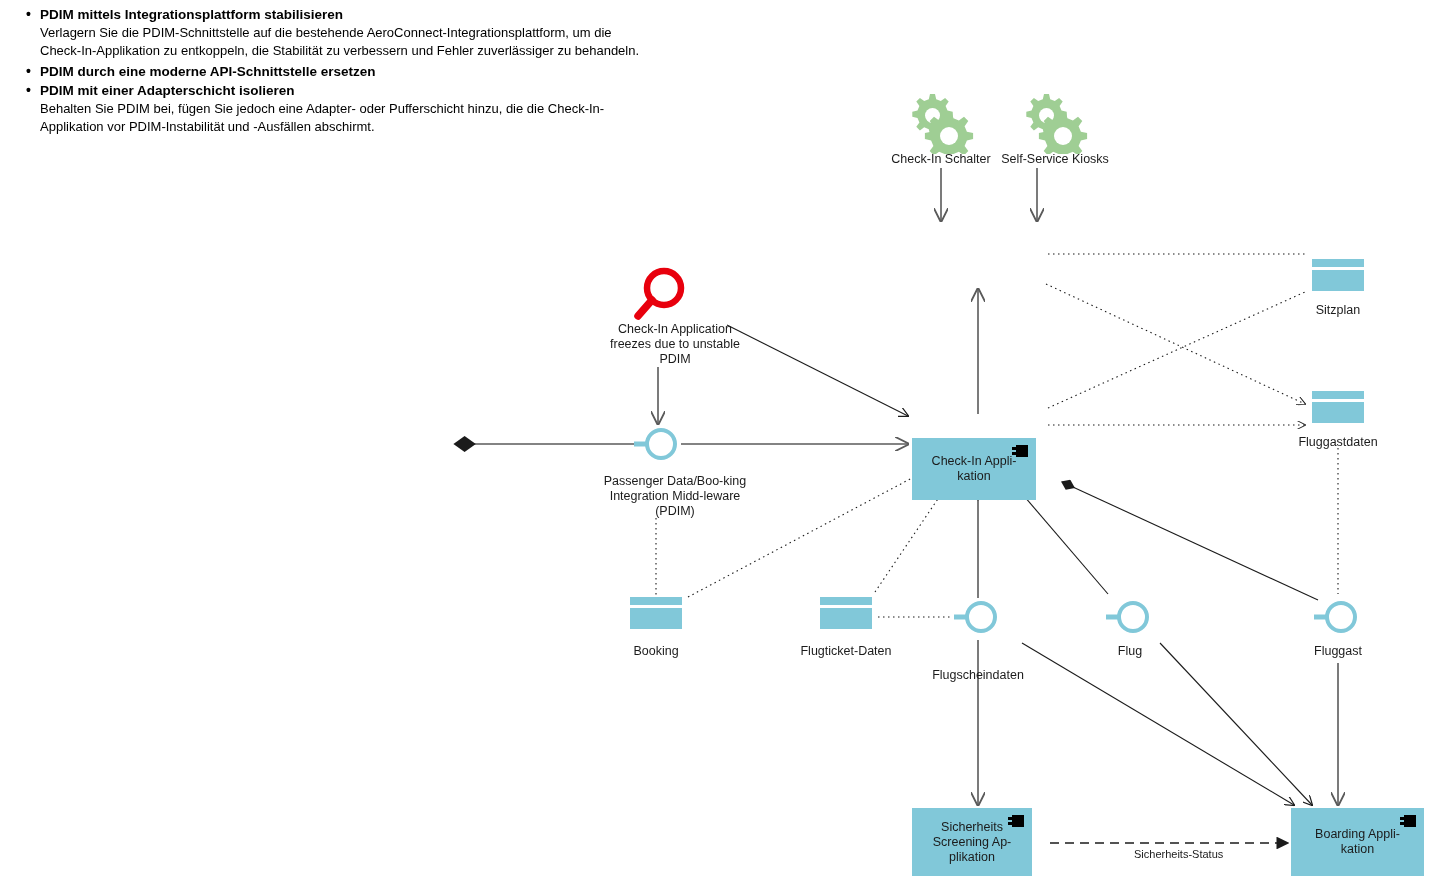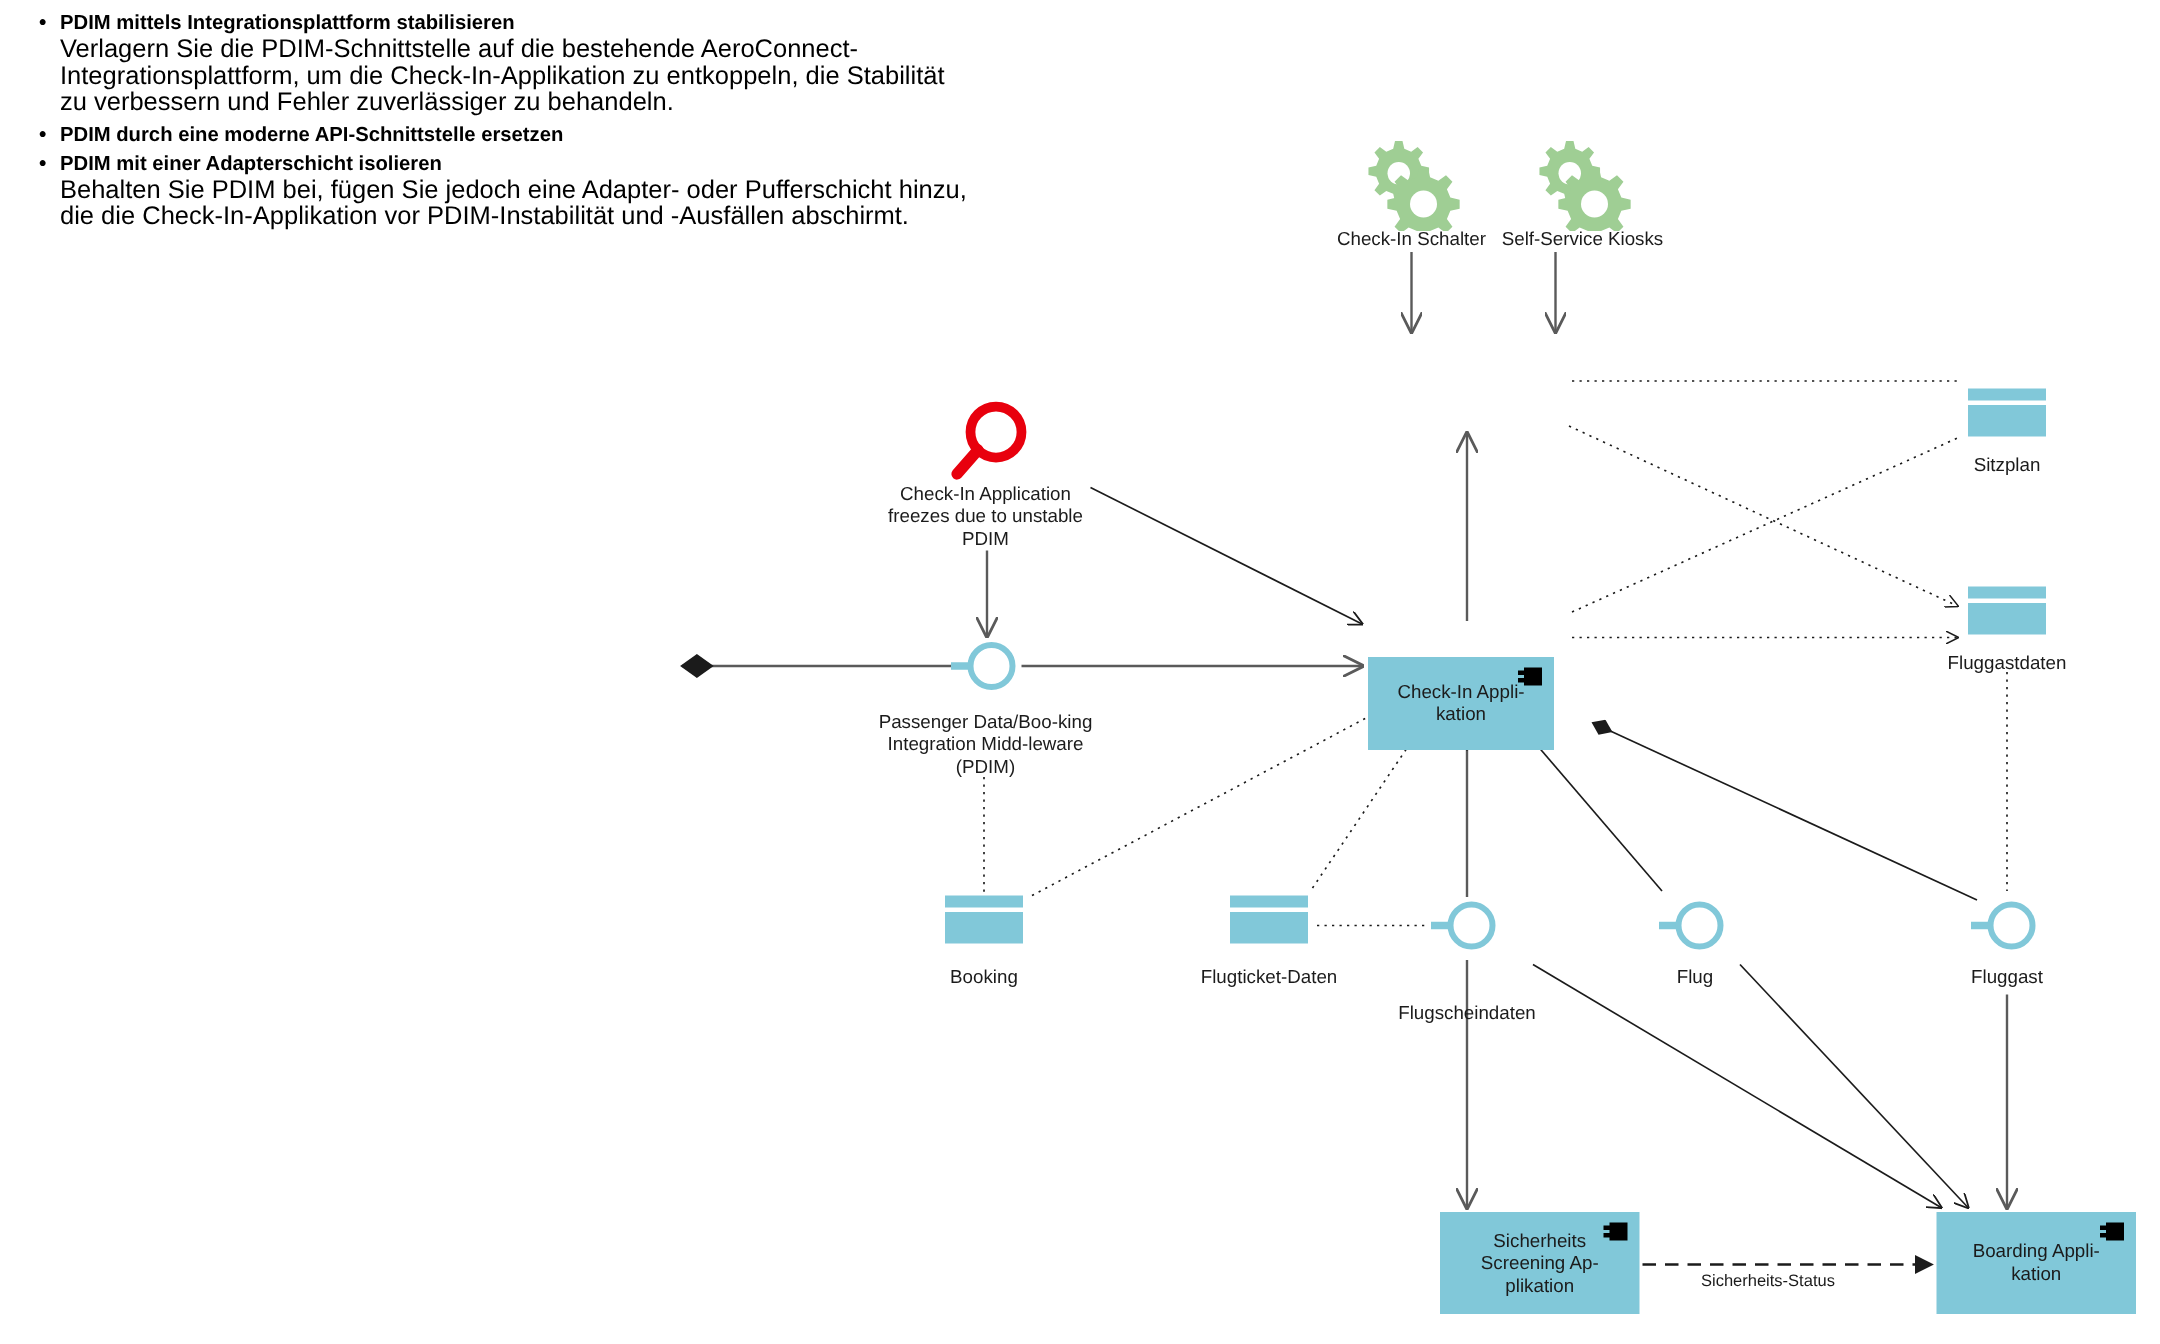--- a/index.html
+++ b/index.html
@@ -32,21 +32,21 @@
     padding-left: 20px;
   }
   .rec-title .bullet {
     position: absolute;
     left: 6px;
     top: 0;
     font-size: 14px;
     line-height: 17px;
   }
   .rec-body {
-    font-size: 17px;
+    font-size: 13px;
     line-height: 17.5px;
     padding-left: 20px;
     margin-top: 1px;
     margin-bottom: 4px;
   }
 
   
   #diagram {
     position: absolute;
     left: 0;
@@ -132,21 +132,21 @@
     background: #81C8D9;
   }
   .node-label {
     position: absolute;
     text-align: center;
     font-size: 12.5px;
     line-height: 15px;
     color: #1b1b1b;
     white-space: nowrap;
   }
-  .node-label.wrap { white-space: normal; }
+  .node-label.wrap { white-space: normal; margin-left: 18px; }
 
   
   .lollipop { position: absolute; }
 
   
   .gear-icon { position: absolute; }
 
   
   .issue-icon { position: absolute; }
 
@@ -347,21 +347,21 @@
   <div class="node-label" style="left:1050px; top:644px; width:160px;">Flug</div>
 
   <div class="lollipop" style="left:1314px; top:598px;">
     <svg width="48" height="38" viewBox="0 0 48 38">
       <line x1="0" y1="19" x2="14" y2="19" stroke="#81C8D9" stroke-width="5"></line>
       <circle cx="27" cy="19" r="14" fill="none" stroke="#81C8D9" stroke-width="4"></circle>
     </svg>
   </div>
   <div class="node-label" style="left:1258px; top:644px; width:160px;">Fluggast</div>
 
-  <div class="app-box" style="left:960px; top:808px; width:133px; height:68px;">
+  <div class="app-box" style="left:912px; top:808px; width:120px; height:68px;">
     <span class="comp-icon">
       <span class="body"></span>
         <span class="tab t1"></span>
         <span class="tab t2"></span>
     </span>
     <span>Sicherheits Screening Ap-plikation</span>
   </div>
 
   <div class="app-box" style="left:1291px; top:808px; width:133px; height:68px;">
     <span class="comp-icon">

